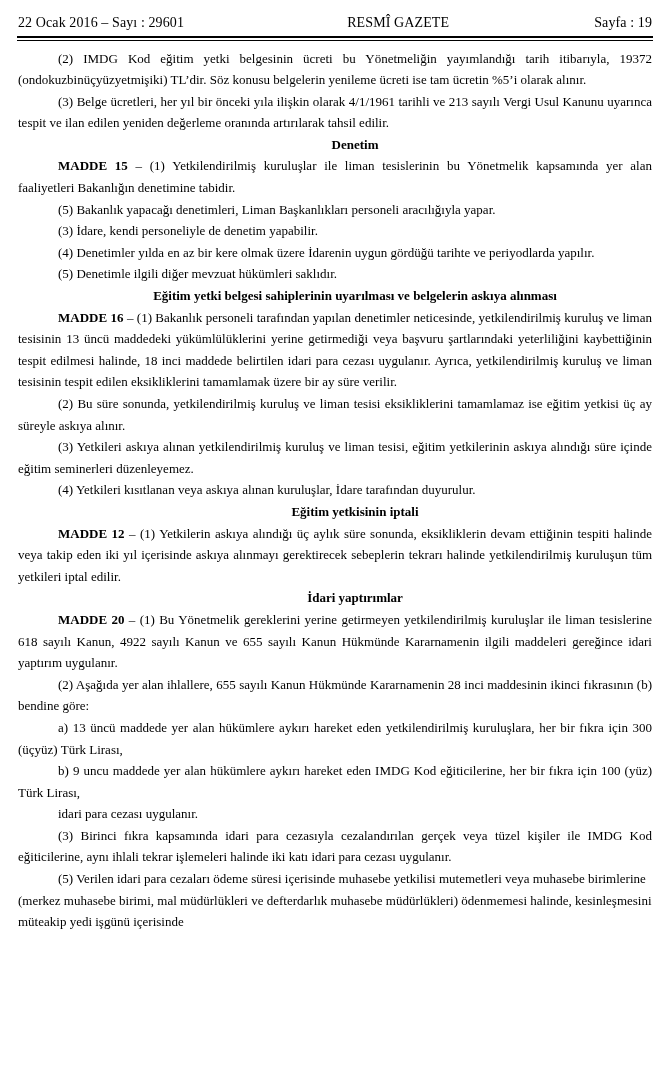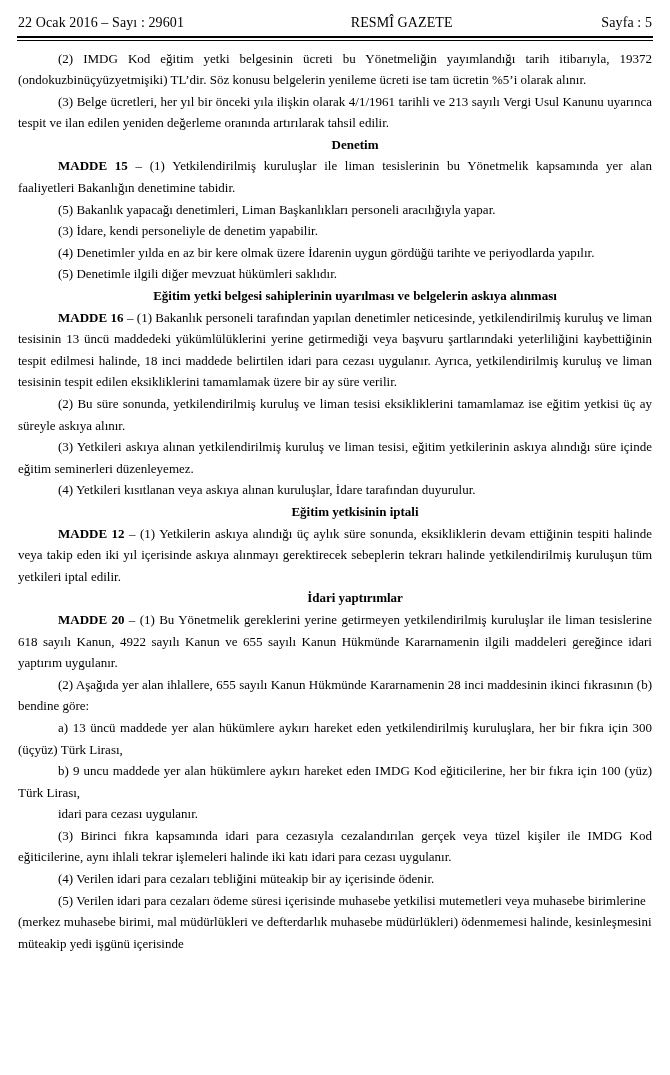--- a/index.html
+++ b/index.html
@@ -79,21 +79,21 @@
   .madde-label { font-weight: bold; margin-top: 33px; }
 </style>
 </head>
 <body>
 
 <div class="page">
 
   <div class="page-header">
     <div class="header-left">22 Ocak 2016 – Sayı : 29601</div>
     <div class="header-center">RESMÎ GAZETE</div>
-    <div class="header-right">Sayfa : 5</div>
+    <div class="header-right">Sayfa : 19</div>
   </div>
 
   <div class="header-rule">
     <div class="rule-thick"></div>
     <div class="rule-thin"></div>
   </div>
 
   <div class="body-text" id="body-text">
       <p><span>(2)  IMDG Kod eğitim yetki belgesinin ücreti bu Yönetmeliğin yayımlandığı tarih itibarıyla, 19372 (ondokuzbinüçyüzyetmişiki) TL’dir. Söz konusu belgelerin yenileme ücreti ise tam ücretin %5’i olarak alınır.</span></p>
       <p><span>(3)  Belge ücretleri, her yıl bir önceki yıla ilişkin olarak 4/1/1961 tarihli ve 213 sayılı Vergi Usul Kanunu uyarınca tespit ve ilan edilen yeniden değerleme oranında artırılarak tahsil edilir.</span></p>
@@ -110,17 +110,16 @@
       <p><span>(4) Yetkileri kısıtlanan veya askıya alınan kuruluşlar, İdare tarafından duyurulur.</span></p>
       <p class="heading"><span>Eğitim yetkisinin iptali</span></p>
       <p><span class="madde-label">MADDE 12</span><span> – (1) Yetkilerin askıya alındığı üç aylık süre sonunda, eksikliklerin devam ettiğinin tespiti halinde veya takip eden iki yıl içerisinde askıya alınmayı gerektirecek sebeplerin tekrarı halinde yetkilendirilmiş kuruluşun tüm yetkileri iptal edilir.</span></p>
       <p class="heading"><span>İdari yaptırımlar</span></p>
       <p><span class="madde-label">MADDE 20</span><span> – (1) Bu Yönetmelik gereklerini yerine getirmeyen yetkilendirilmiş kuruluşlar ile liman tesislerine 618 sayılı Kanun, 4922 sayılı Kanun ve 655 sayılı Kanun Hükmünde Kararnamenin ilgili maddeleri gereğince idari yaptırım uygulanır.</span></p>
       <p><span>(2) Aşağıda yer alan ihlallere, 655 sayılı Kanun Hükmünde Kararnamenin 28 inci maddesinin ikinci fıkrasının (b) bendine göre:</span></p>
       <p><span>a) 13 üncü maddede yer alan hükümlere aykırı hareket eden yetkilendirilmiş kuruluşlara, her bir fıkra için 300 (üçyüz) Türk Lirası,</span></p>
       <p><span>b) 9 uncu maddede yer alan hükümlere aykırı hareket eden IMDG Kod eğiticilerine, her bir fıkra için 100 (yüz) Türk Lirası,</span></p>
       <p><span>idari para cezası uygulanır.</span></p>
       <p><span>(3) Birinci fıkra kapsamında idari para cezasıyla cezalandırılan gerçek veya tüzel kişiler ile IMDG Kod eğiticilerine, aynı ihlali tekrar işlemeleri halinde iki katı idari para cezası uygulanır.</span></p>
-      <p><span>(4) Verilen idari para cezaları tebliğini müteakip bir ay içerisinde ödenir.</span></p>
       <p class="flush-last"><span>(5) Verilen idari para cezaları ödeme süresi içerisinde muhasebe yetkilisi mutemetleri veya muhasebe birimlerine (merkez muhasebe birimi, mal müdürlükleri ve defterdarlık muhasebe müdürlükleri) ödenmemesi halinde, kesinleşmesini müteakip yedi işgünü içerisinde</span></p>
     </div>
 
 </div>
 
 </body></html>

